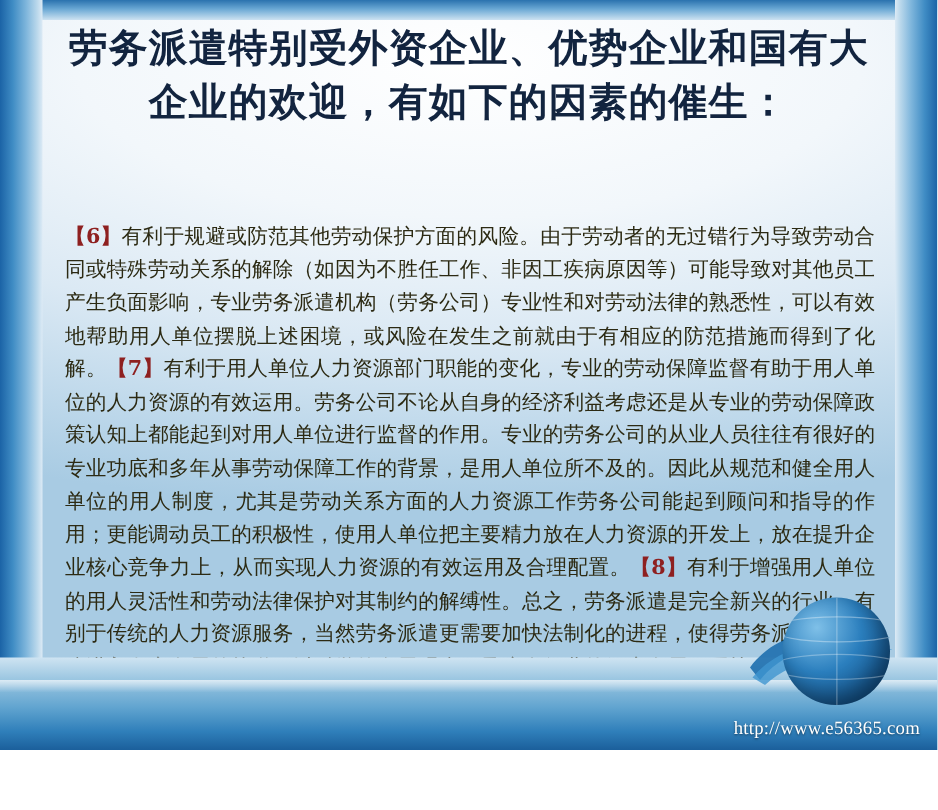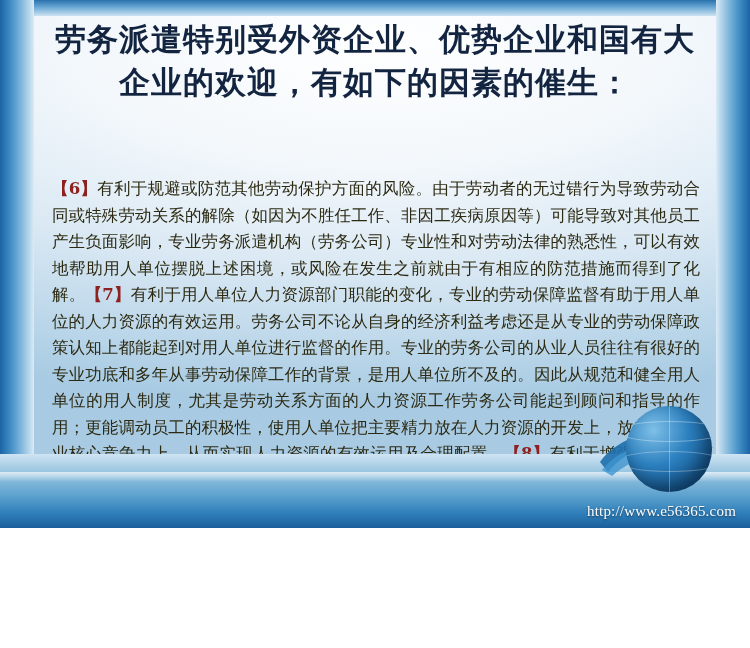--- a/index.html
+++ b/index.html
@@ -9,21 +9,21 @@
   body {
     width: 750px;
     height: 648px;
     font-family: "DejaVu Sans", "Liberation Sans", sans-serif;
     background: #ffffff;
     overflow: hidden;
   }
   .slide {
     position: relative;
     width: 750px;
-    height: 528px;
+    height: 600px;
     background:
       radial-gradient(ellipse 900px 360px at 50% 8%, #ffffff 0%, #f2f7fb 35%, #dbe9f4 62%, #bcd7ea 85%, #a8cbe3 100%);
     overflow: hidden;
   }
   
   .edge-band {
     position: absolute;
     top: 0;
     bottom: 0;
     width: 34px;

